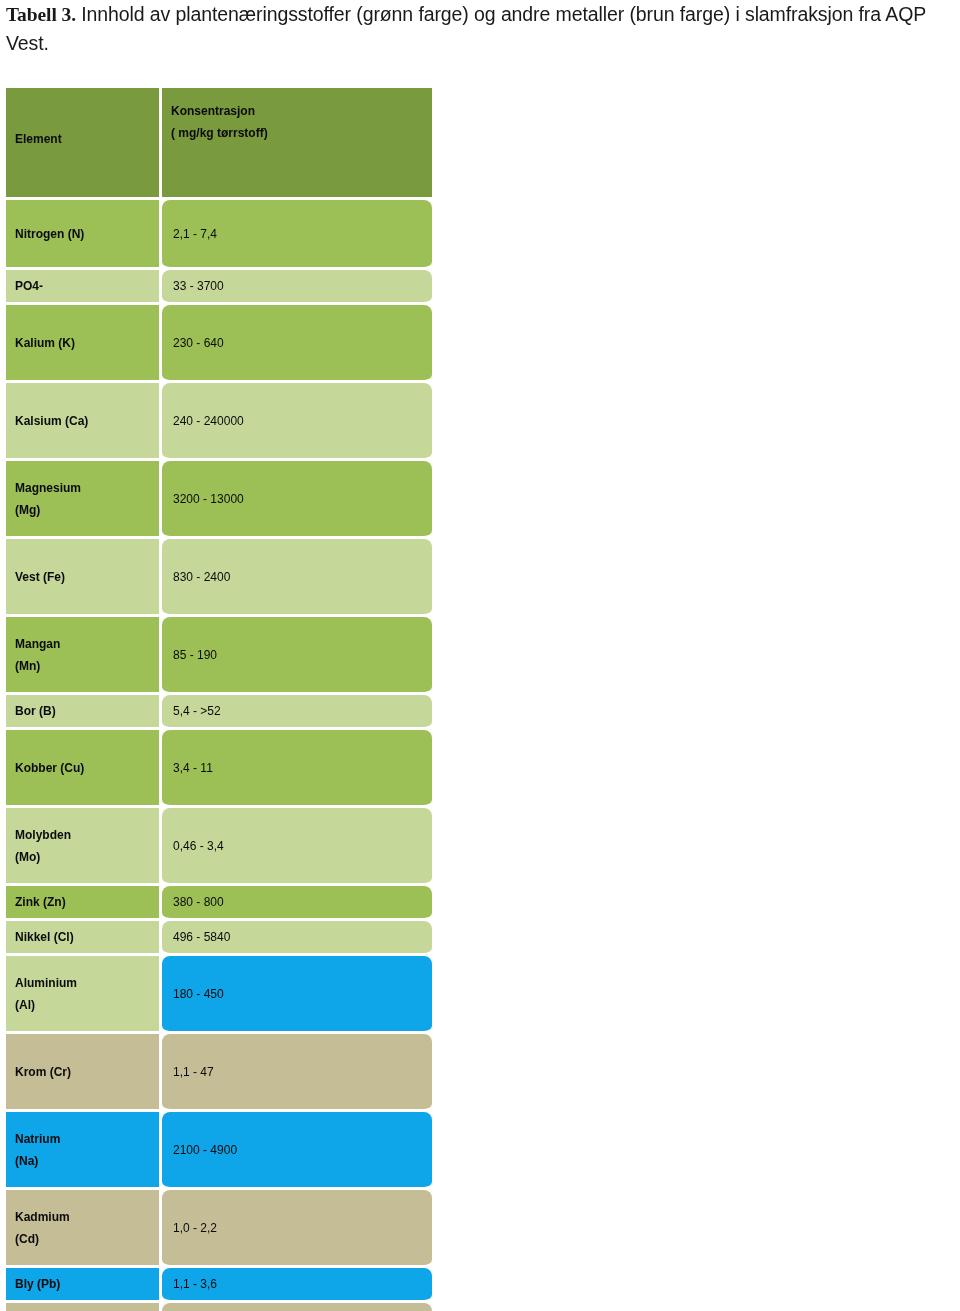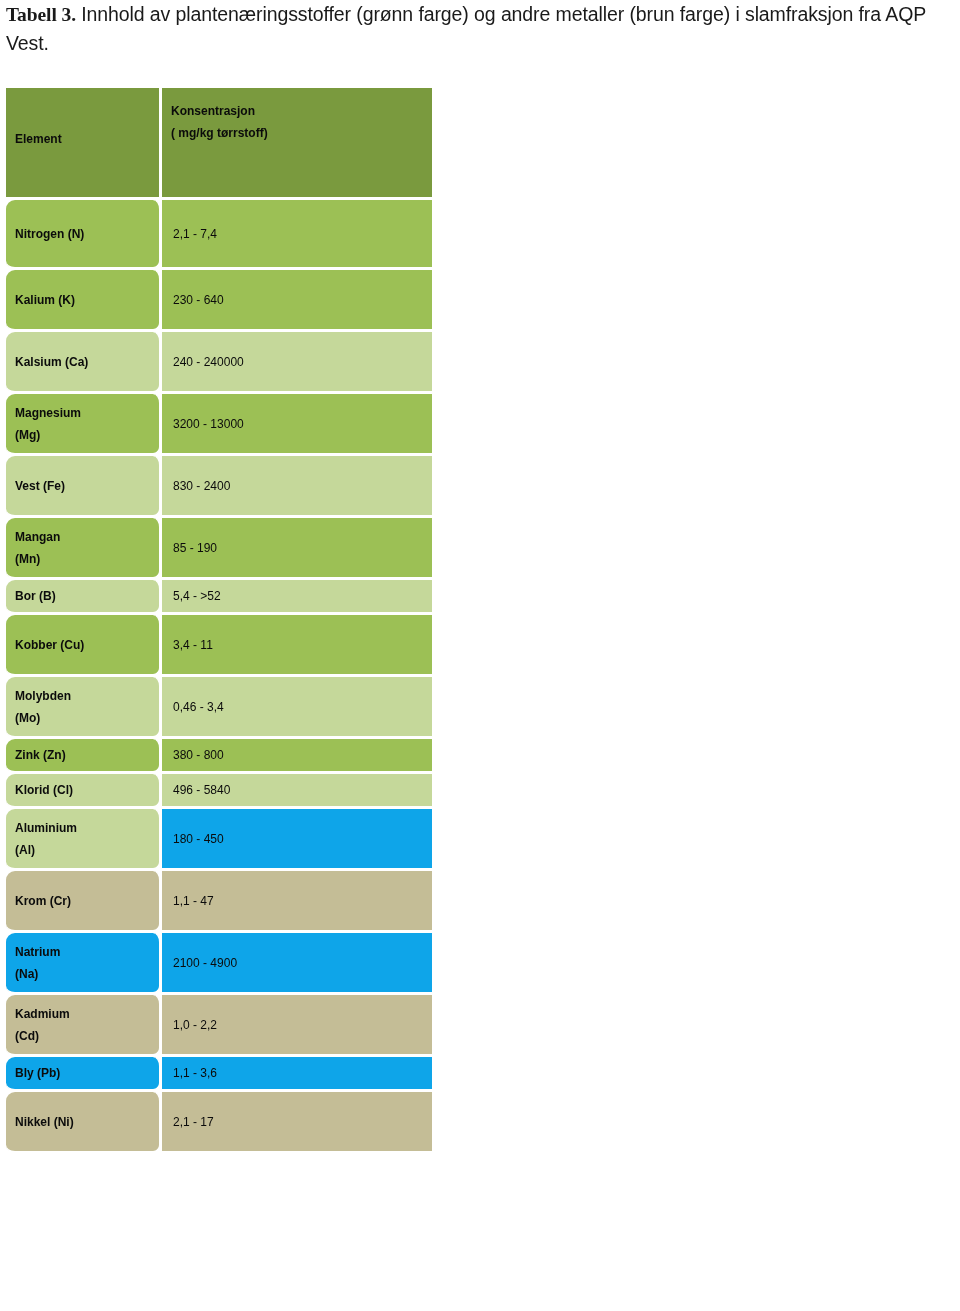--- a/index.html
+++ b/index.html
@@ -92,30 +92,30 @@
     vertical-align: top;
   }
   thead th.h-val {
     border-right: none;
     padding-top: 12px;
     vertical-align: top;
   }
   thead th .hline { display: block; }
 
   
-  td.el { font-weight: bold; border-radius: 9px; }
-  td.val { font-weight: normal; }
+  td.el { font-weight: bold; }
+  td.val { font-weight: normal; border-radius: 8px; }
 
   
   .tint-green-mid  { background: #9cc055; }
   .tint-green-lite { background: #c5d89a; }
   .tint-tan-mid    { background: #c4bd96; }
   .tint-tan-lite   { background: #0ea5e9; }
   tr.h-lg td { height: 70px; }
-  tr.h-md td { height: 62px; margin-left: 16px; }
+  tr.h-md td { height: 78px; margin-left: 16px; }
   tr.h-xs td { height: 35px; }
 </style>
 </head>
 <body>
 
 <div class="page">
 
   <div class="caption">
     <span class="lead">Tabell 3.</span><span> Innhold av plantenæringsstoffer (grønn farge) og andre metaller (brun farge)  i slamfraksjon fra AQP Vest.</span>
   </div>
@@ -135,20 +135,24 @@
             <span class="hline">Konsentrasjon</span>
             <span class="hline">( mg/kg tørrstoff)</span>
           </th>
         </tr>
       </thead>
       <tbody id="tbody">
           <tr class="h-lg">
             <td class="el tint-green-mid">Nitrogen (N)</td>
             <td class="val tint-green-mid">2,1 - 7,4</td>
           </tr>
+          <tr class="h-xs">
+            <td class="el tint-green-lite">PO4-</td>
+            <td class="val tint-green-lite">33 - 3700</td>
+          </tr>
           <tr class="h-md">
             <td class="el tint-green-mid">Kalium (K)</td>
             <td class="val tint-green-mid">230 - 640</td>
           </tr>
           <tr class="h-md">
             <td class="el tint-green-lite">Kalsium (Ca)</td>
             <td class="val tint-green-lite">240 - 240000</td>
           </tr>
           <tr class="h-md">
             <td class="el tint-green-mid">Magnesium<br>(Mg)</td>
@@ -172,21 +176,21 @@
           </tr>
           <tr class="h-md">
             <td class="el tint-green-lite">Molybden<br>(Mo)</td>
             <td class="val tint-green-lite">0,46 - 3,4</td>
           </tr>
           <tr class="h-xs">
             <td class="el tint-green-mid">Zink (Zn)</td>
             <td class="val tint-green-mid">380 - 800</td>
           </tr>
           <tr class="h-xs">
-            <td class="el tint-green-lite">Klorid (Cl)</td>
+            <td class="el tint-green-lite">Nikkel (Cl)</td>
             <td class="val tint-green-lite">496 - 5840</td>
           </tr>
           <tr class="h-md">
             <td class="el tint-green-lite">Aluminium<br>(Al)</td>
             <td class="val tint-tan-lite">180 - 450</td>
           </tr>
           <tr class="h-md">
             <td class="el tint-tan-mid">Krom (Cr)</td>
             <td class="val tint-tan-mid">1,1 - 47</td>
           </tr>

